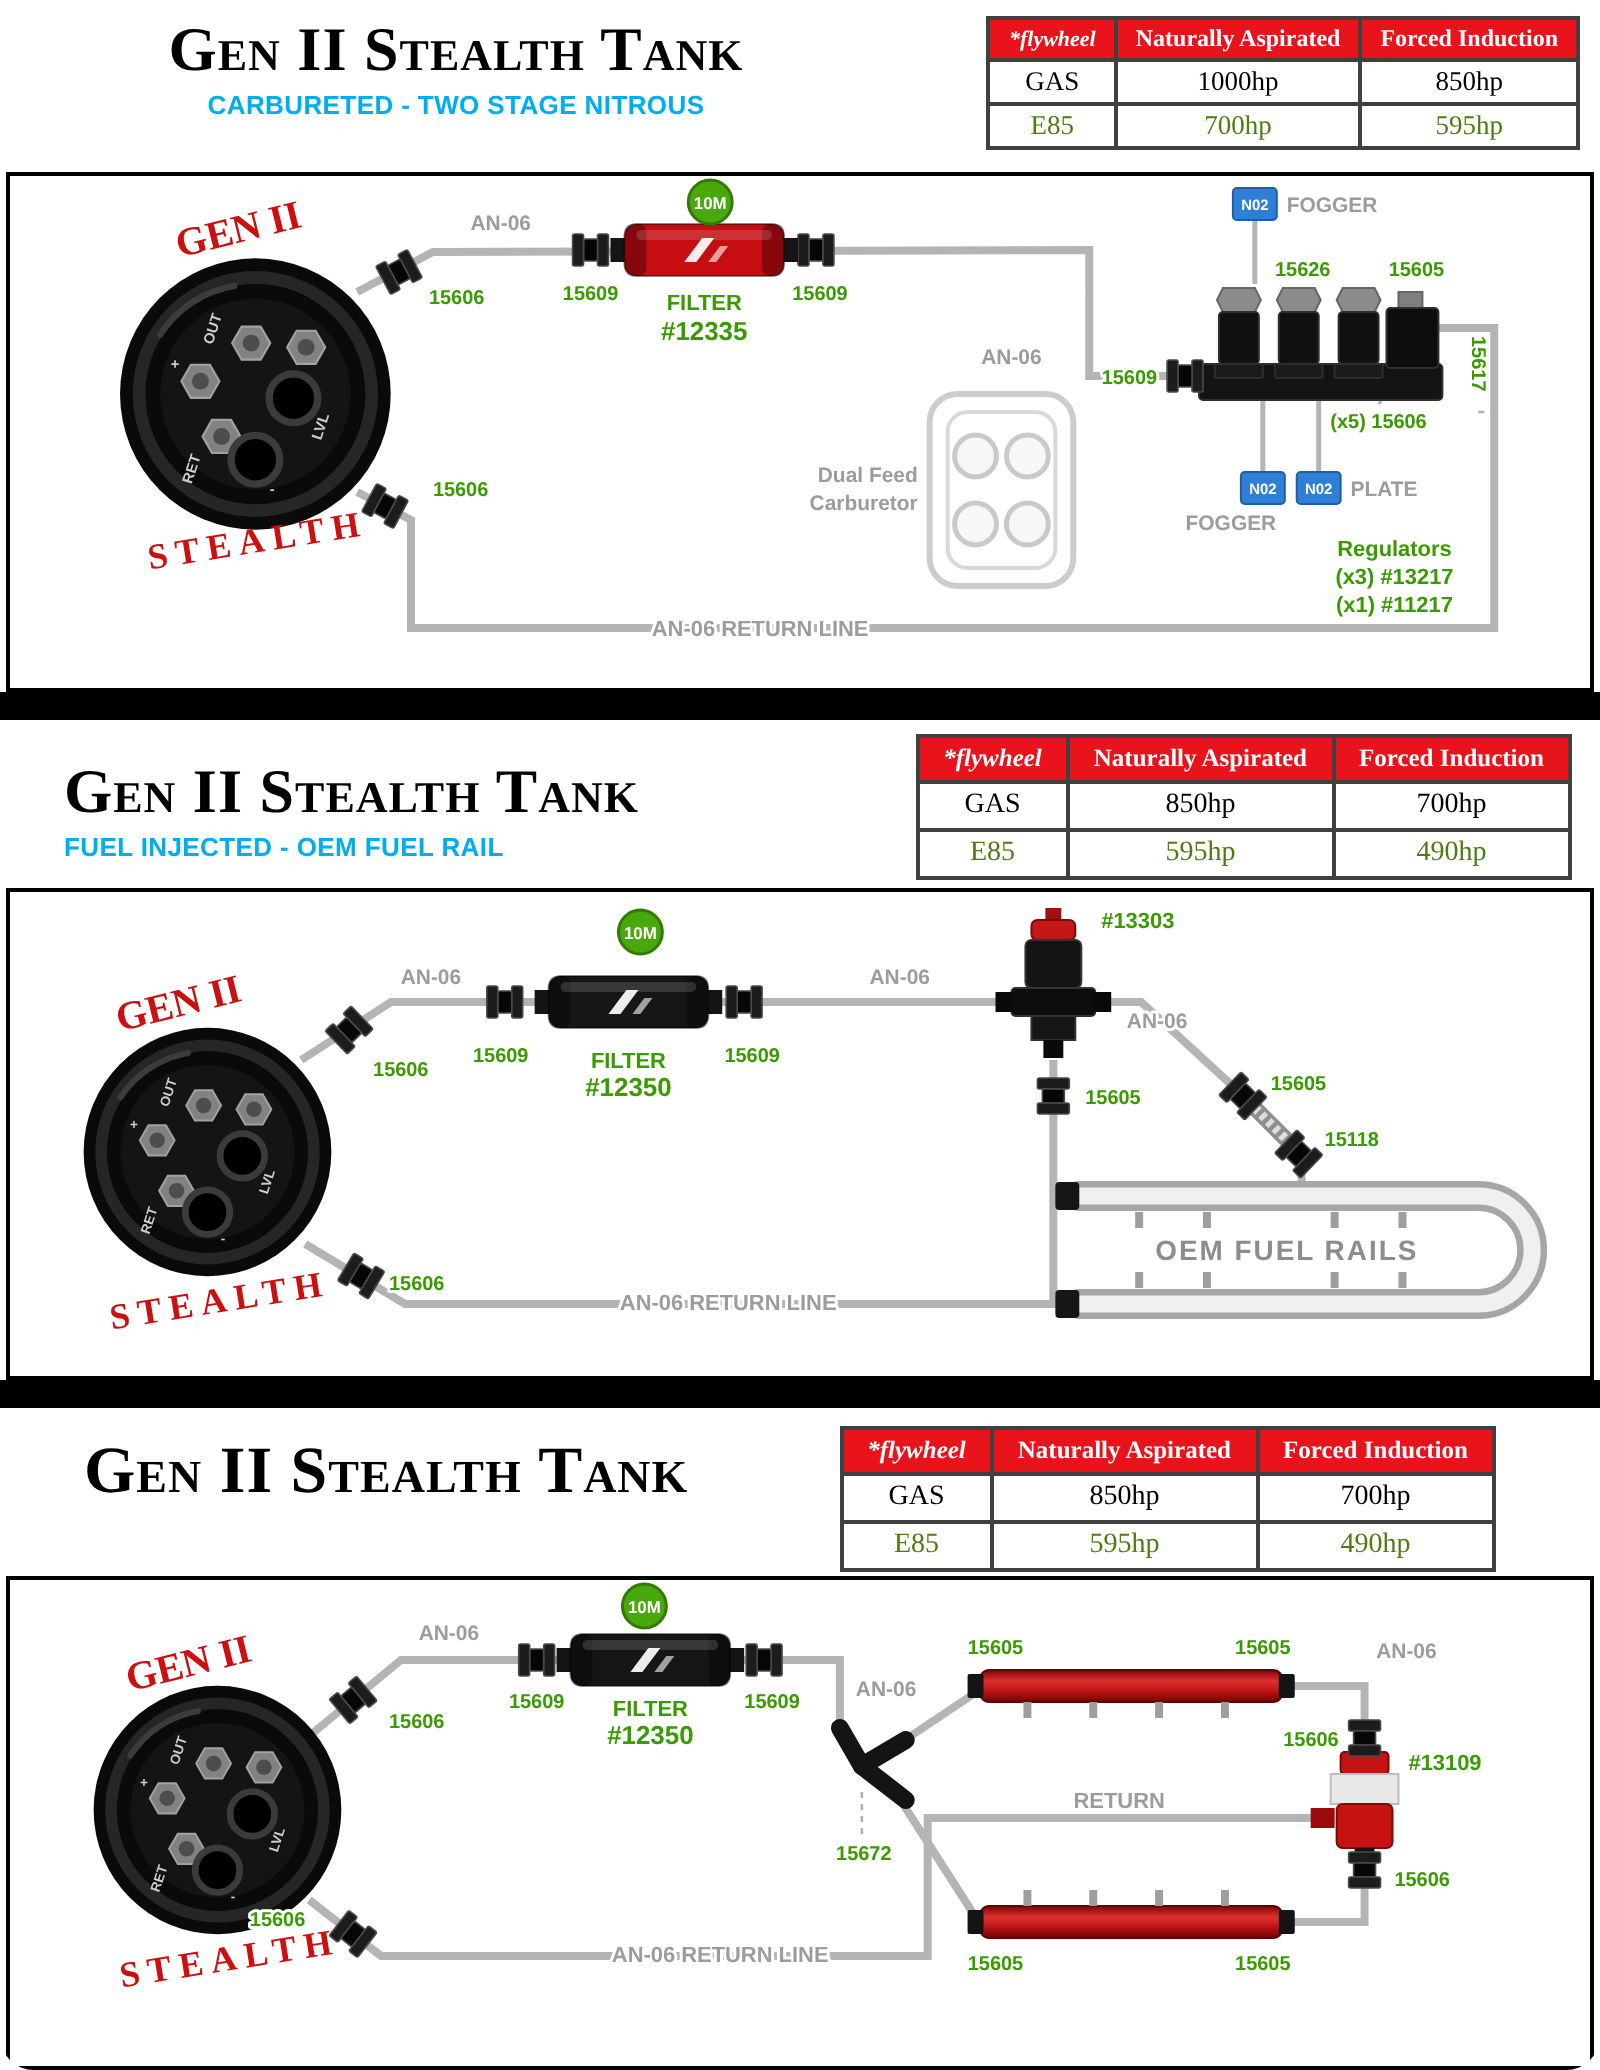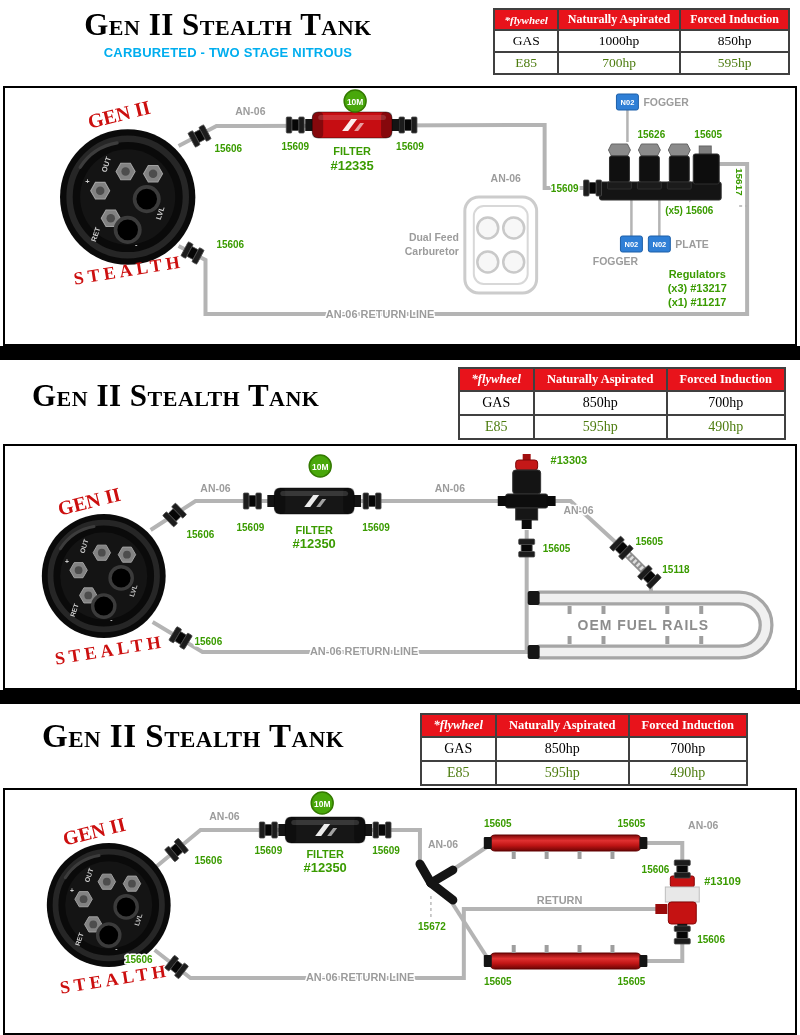--- a/index.html
+++ b/index.html
@@ -1,18 +1,18 @@
 <!DOCTYPE html>
 <html><head>
 <meta charset="utf-8">
 <style>
   * { margin:0; padding:0; box-sizing:border-box; }
   html,body { background:#fff; }
   body { width:800px; height:1035px; font-family:"Liberation Sans",sans-serif; }
-  .page { width:800px; height:1035px; overflow:hidden; background:#fff; position:relative; }
+  .page { width:800px; height:1035px; overflow:hidden; background:#fff; position:relative;border-radius:17px; }
 
   .panel-header { position:relative; background:#fff; }
   .p1 .panel-header { height:86px; }
   .p2 .panel-header, .p3 .panel-header { height:84px; }
 
   .title-block { position:absolute; }
   .p1 .title-block { left:18px; top:9px; width:420px; text-align:center; }
   .p2 .title-block { left:32px; top:20px; }
   .p3 .title-block { left:42px; top:15px; }
 
@@ -216,20 +216,21 @@
         <text class="gr11" x="376" y="230" text-anchor="middle">AN-06 RETURN LINE</text>
       </svg>
     </div>
   </section>
   <div class="bar"></div>
 
   <section class="panel p2">
     <header class="panel-header">
       <div class="title-block">
         <h1 class="title">Gen II Stealth Tank</h1>
+        <div class="subtitle">FUEL INJECTED - OEM FUEL RAIL</div>
       </div>
       <table class="hp-table">
         <tbody>
           <tr>
             <th class="fly">*flywheel</th>
             <th>Naturally Aspirated</th>
             <th>Forced Induction</th>
           </tr>
           <tr>
             <td>GAS</td>

